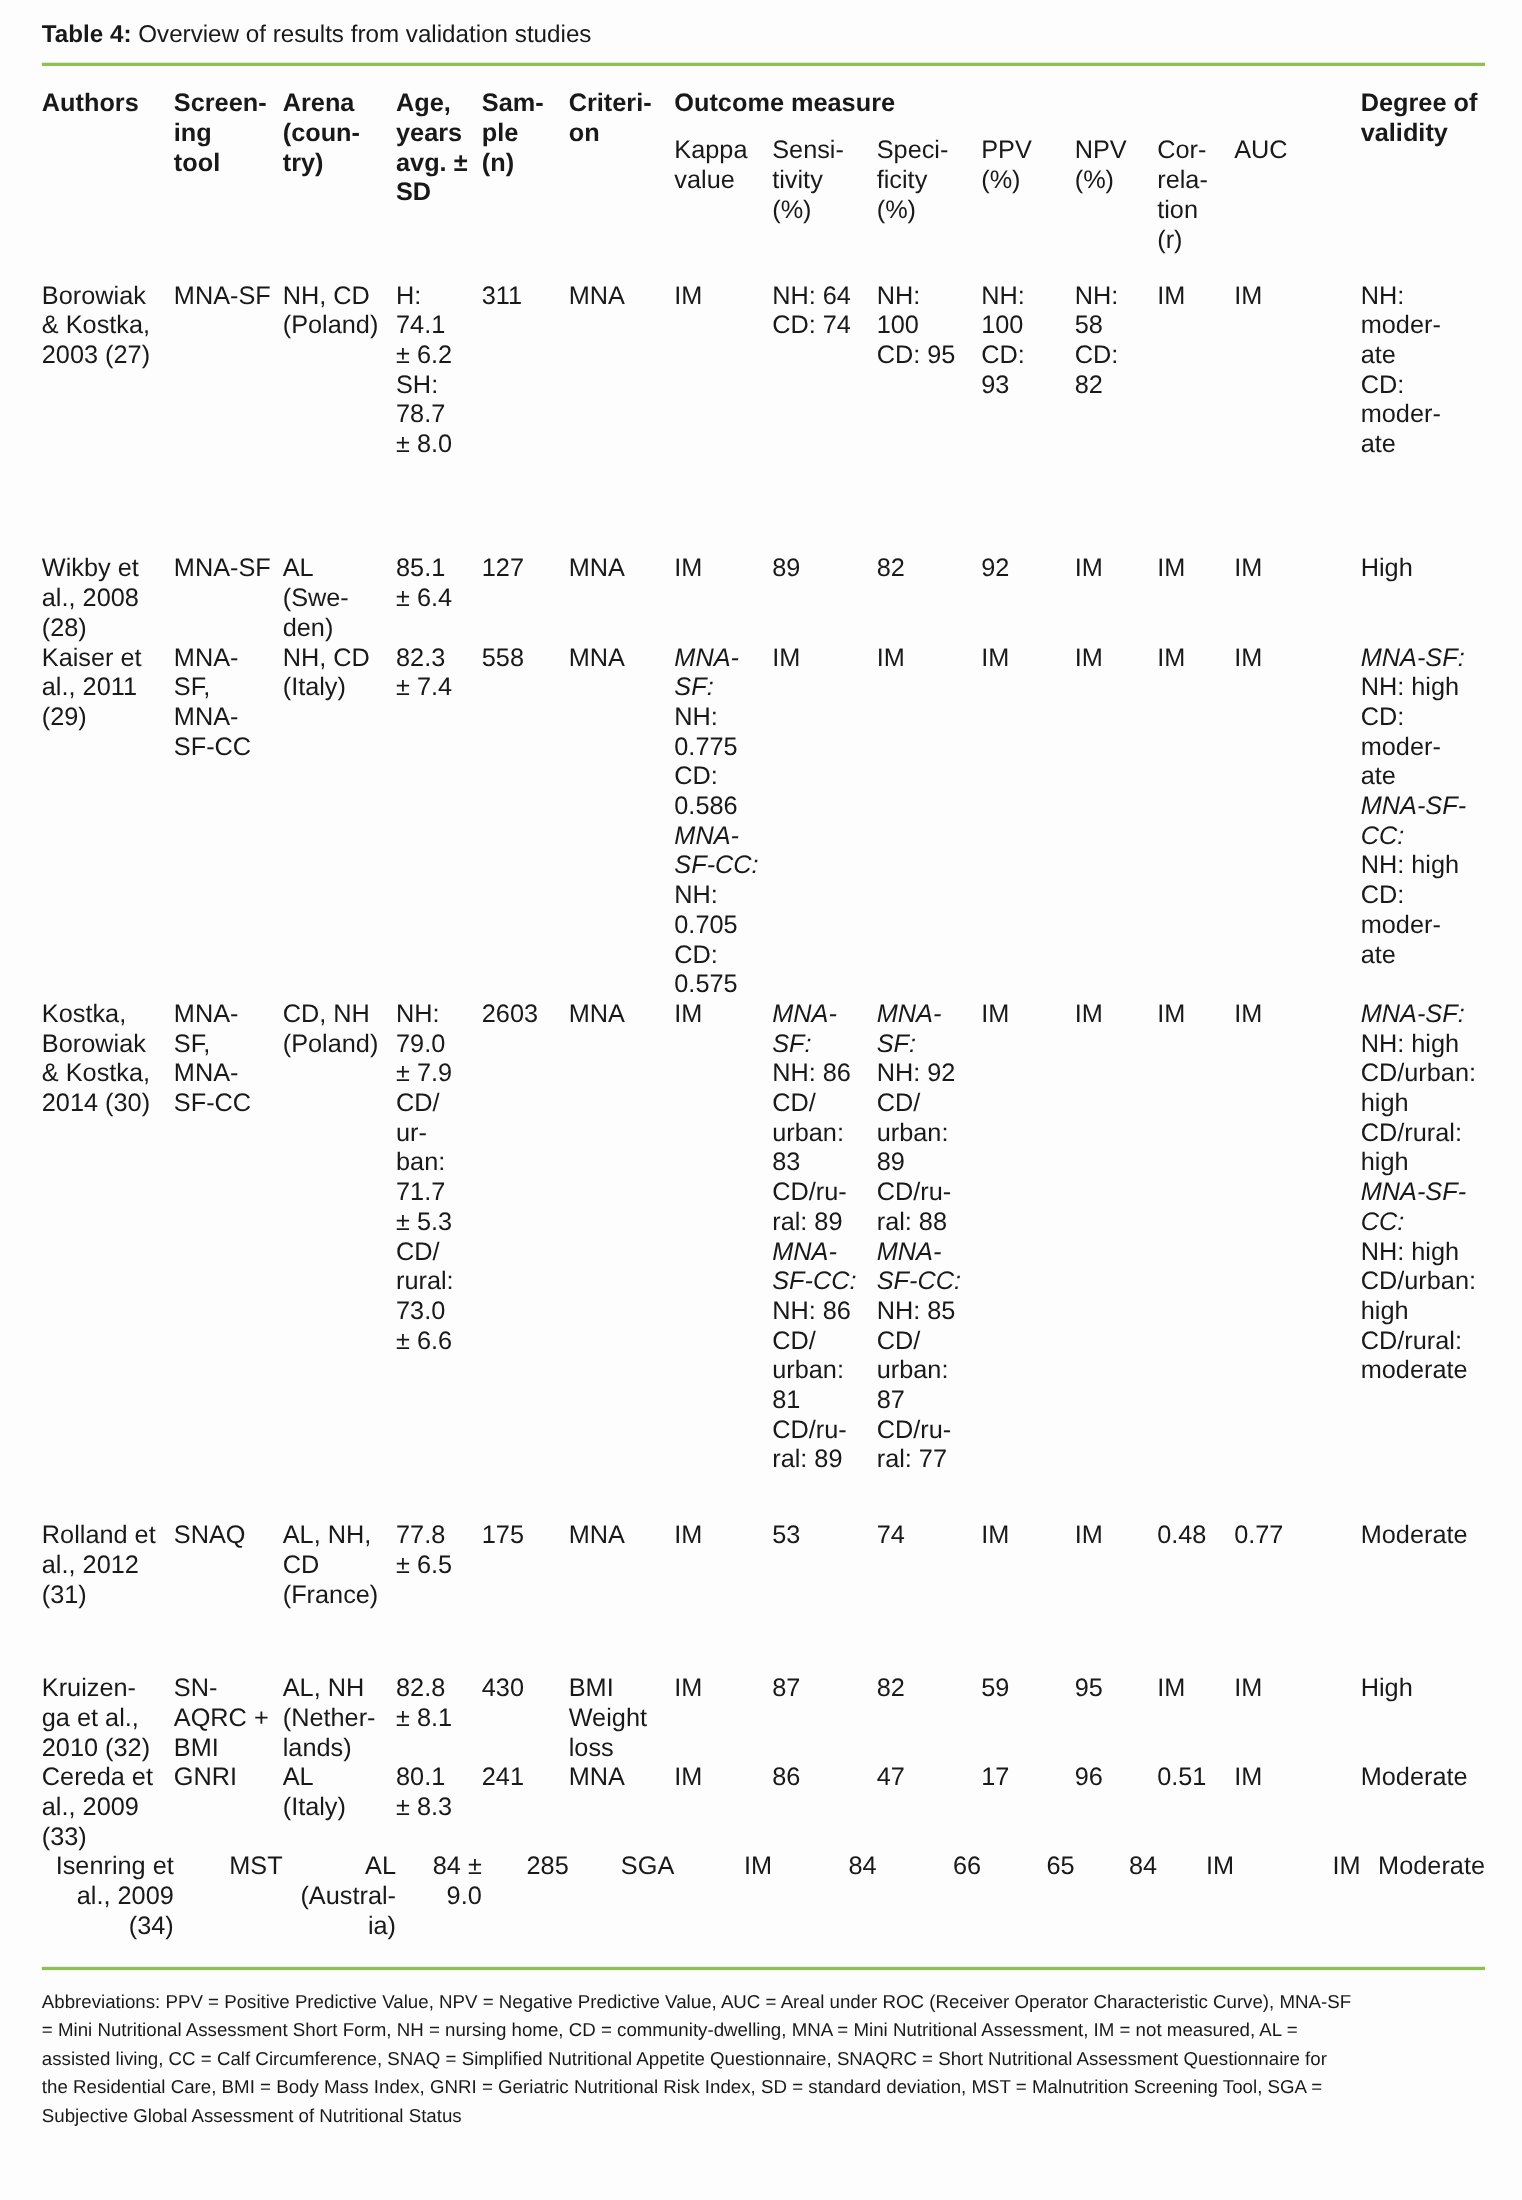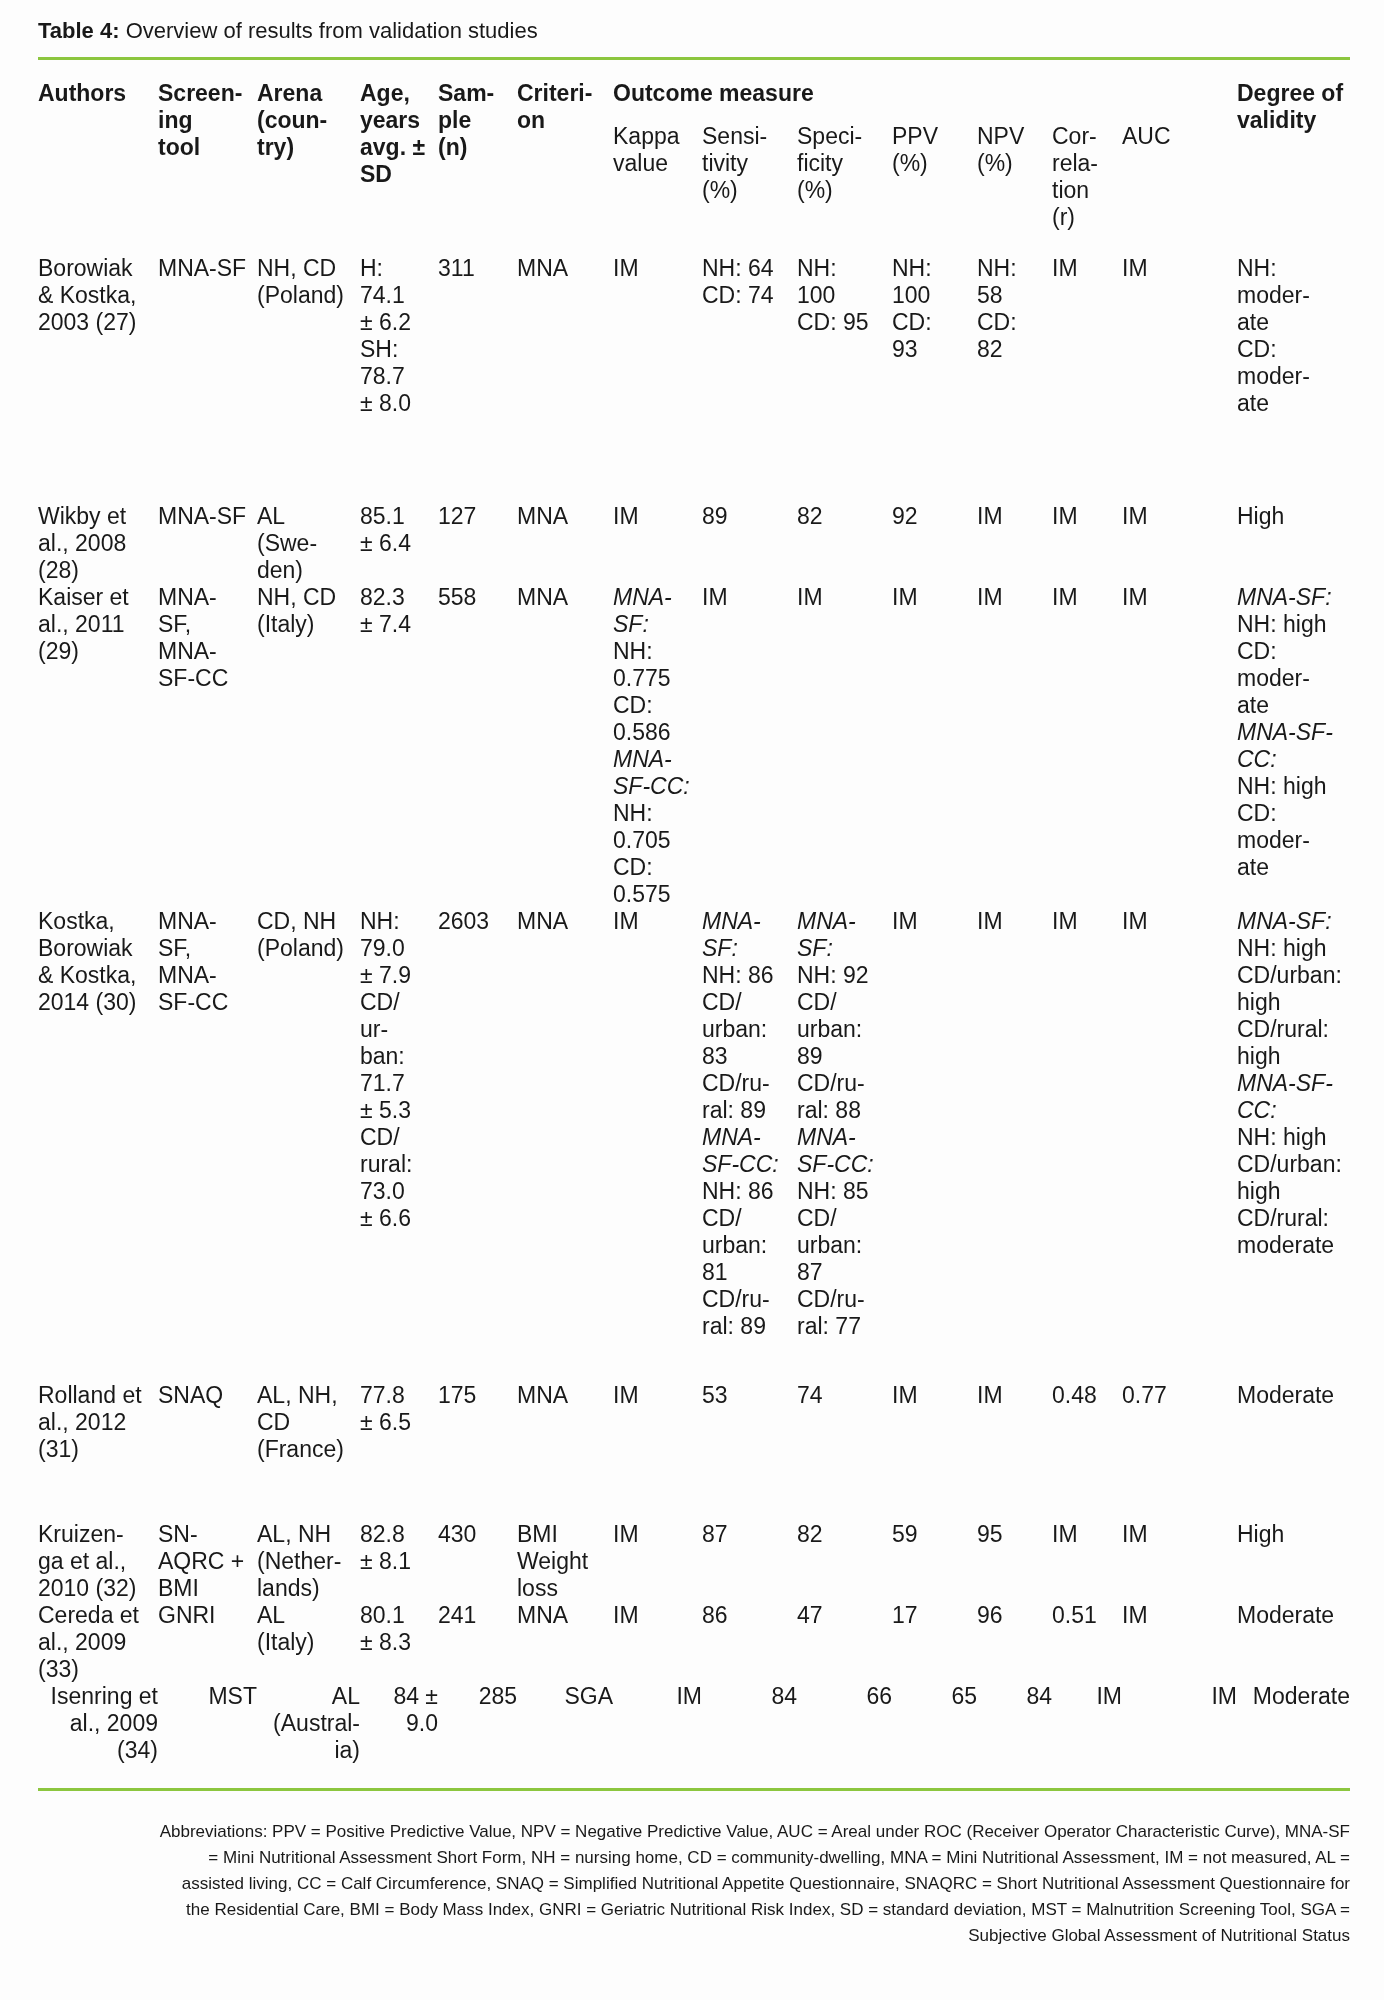--- a/index.html
+++ b/index.html
@@ -54,23 +54,22 @@
   }
   tbody td { padding-bottom: 14px; font-weight: 400; }
   tbody tr:first-child td { padding-top: 24px; }
   tbody tr:nth-child(1) td { padding-bottom: 86px; }
   tbody tr:nth-child(4) td { padding-bottom: 42px; }
   tbody tr:nth-child(5) td { padding-bottom: 58px; }
   tbody tr:nth-child(8) td { padding-bottom: 24px; text-align: right; }
   .footnote {
     font-size: 17px;
     line-height: 26px;
-    margin-top: 28px;
+    margin-top: 16px;
     white-space: pre-line;
-    text-align: right;
   }
   i { font-style: italic; }
 </style>
 </head>
 <body>
 
 <div class="page">
 
   <div class="title">
     <span class="t-label">Table 4:</span>

